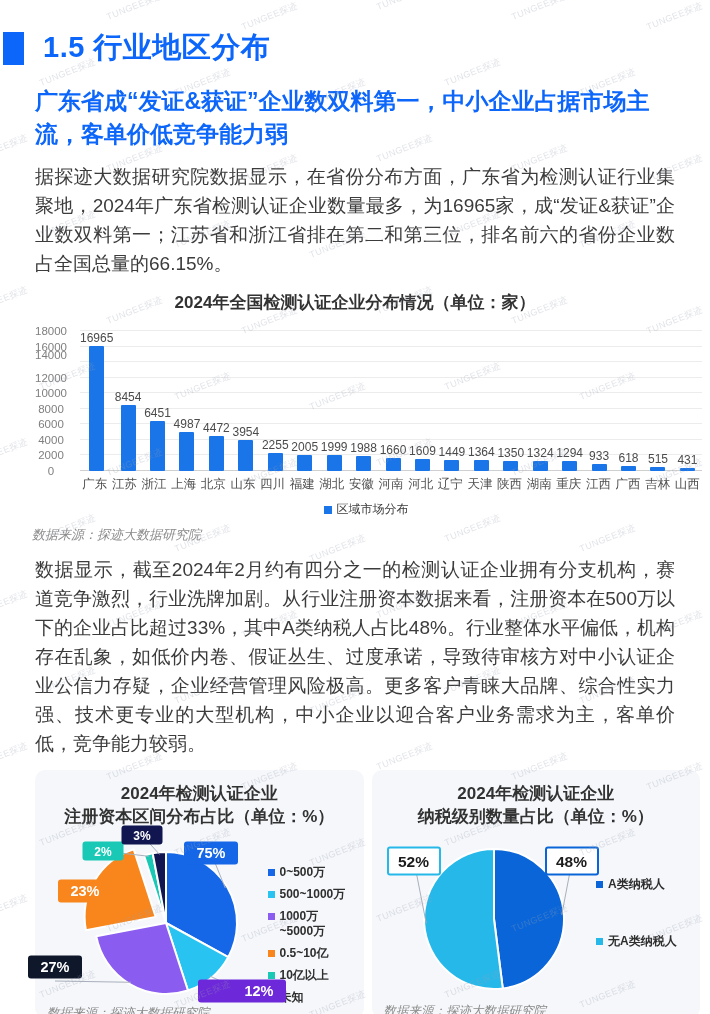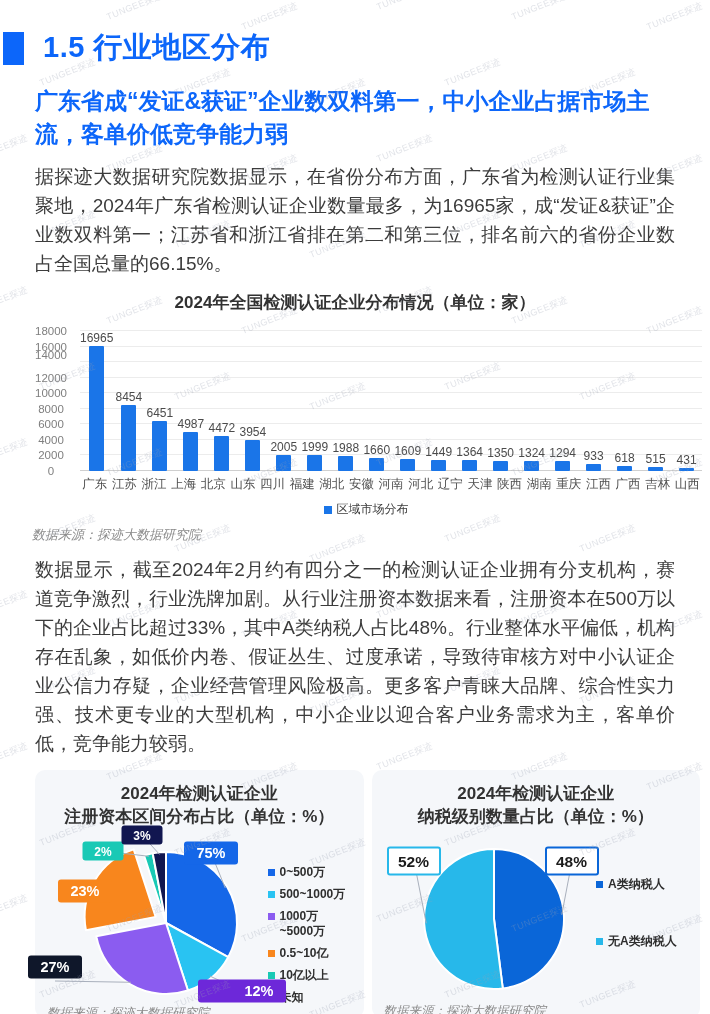--- a/index.html
+++ b/index.html
@@ -197,20 +197,24 @@
               </div>
               <div class="bc-slot">
                 <div class="bc-val">4472</div>
                 <div class="bc-bar" style="height: 34.7822px; background: rgb(26, 117, 232);"></div>
               </div>
               <div class="bc-slot">
                 <div class="bc-val">3954</div>
                 <div class="bc-bar" style="height: 30.7533px; background: rgb(26, 117, 232);"></div>
               </div>
               <div class="bc-slot">
+                <div class="bc-val">2255</div>
+                <div class="bc-bar" style="height: 17.5389px; background: rgb(26, 117, 232);"></div>
+              </div>
+              <div class="bc-slot">
                 <div class="bc-val">2005</div>
                 <div class="bc-bar" style="height: 15.5944px; background: rgb(26, 117, 232);"></div>
               </div>
               <div class="bc-slot">
                 <div class="bc-val">1999</div>
                 <div class="bc-bar" style="height: 15.5478px; background: rgb(26, 117, 232);"></div>
               </div>
               <div class="bc-slot">
                 <div class="bc-val">1988</div>
                 <div class="bc-bar" style="height: 15.4622px; background: rgb(26, 117, 232);"></div>

